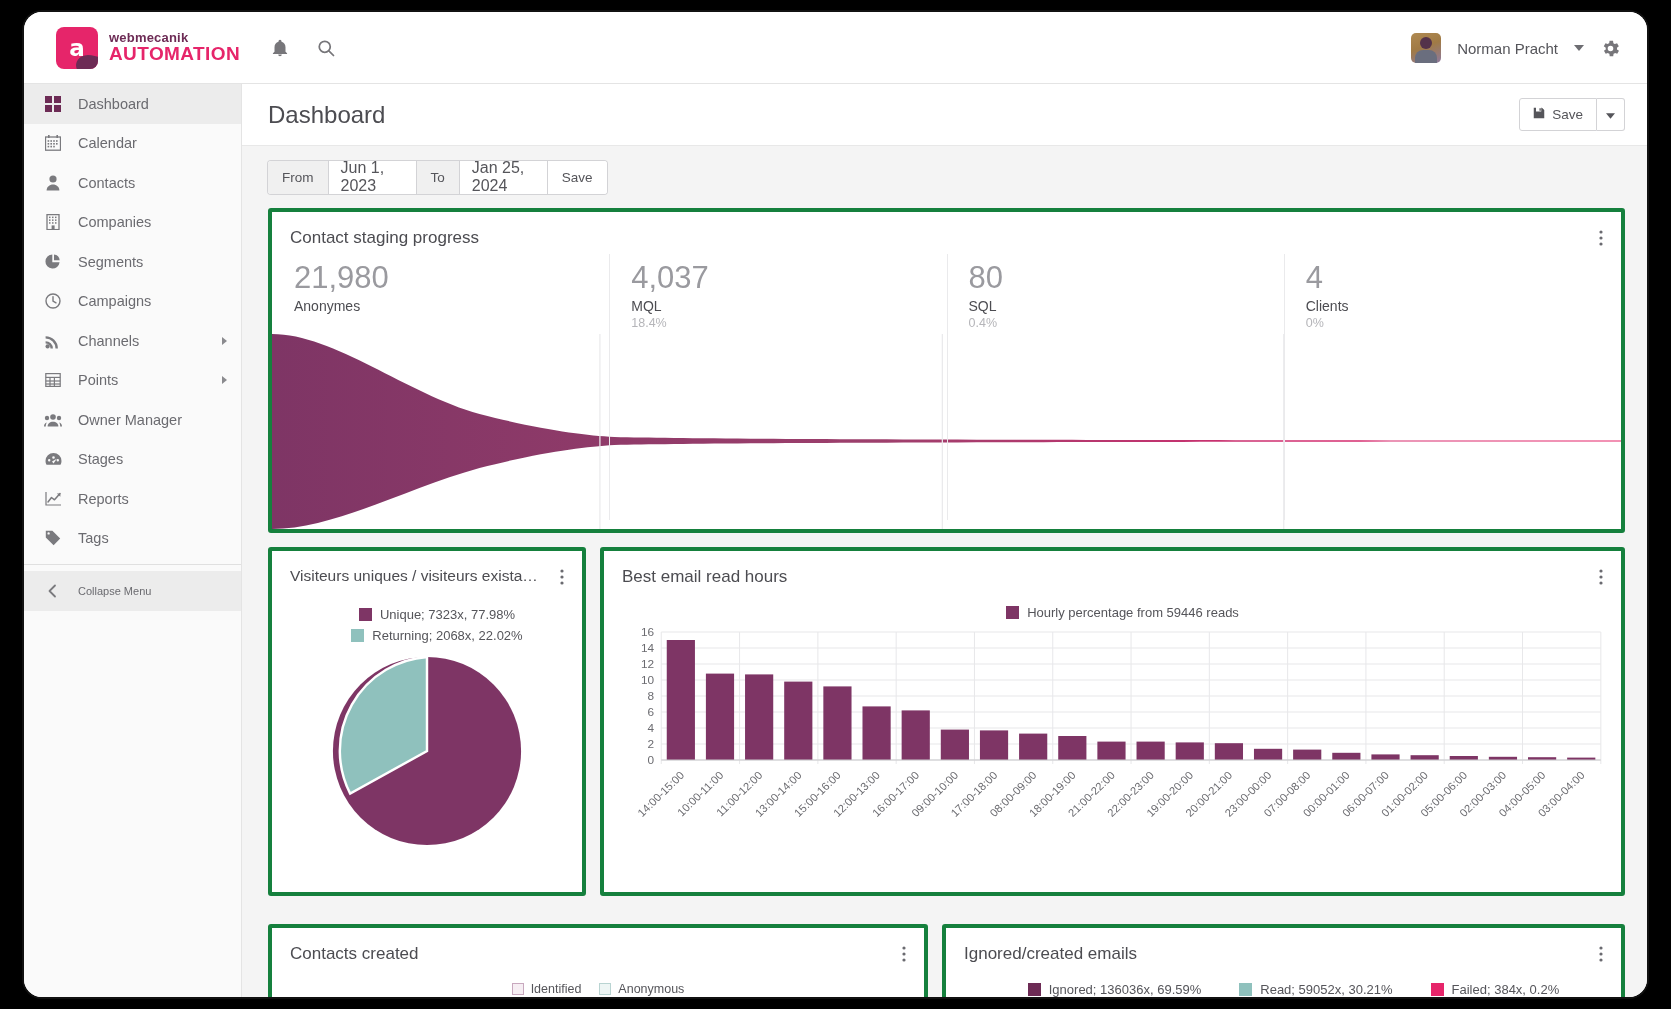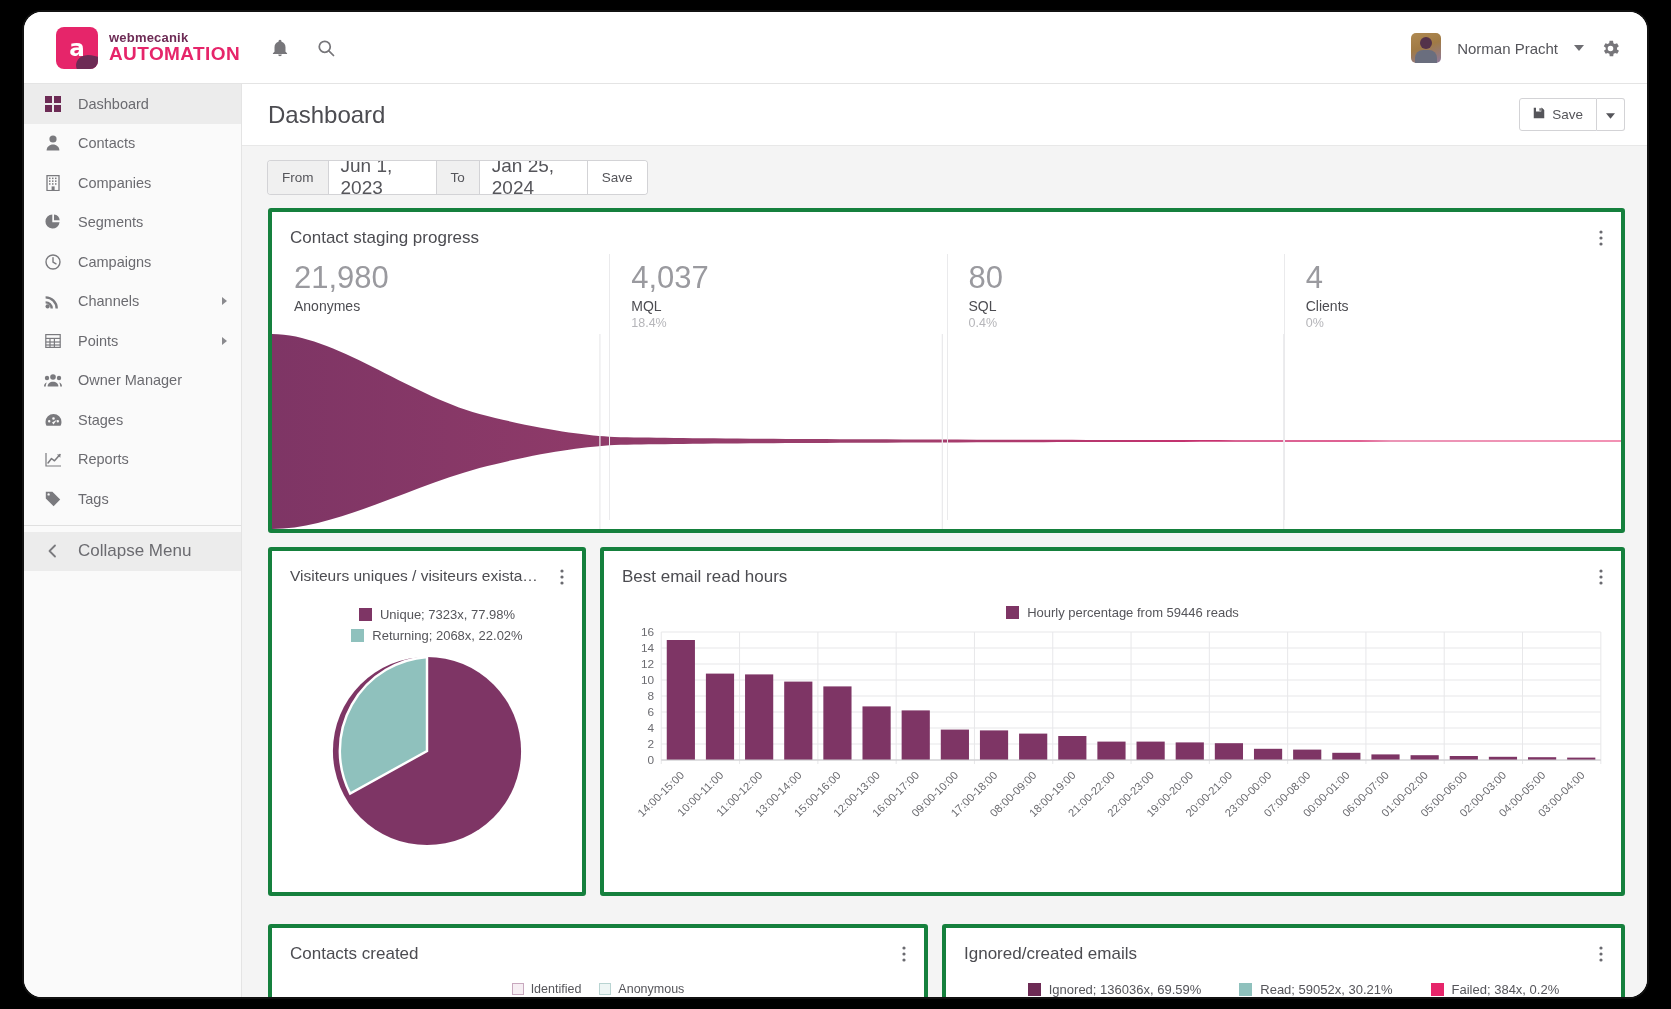--- a/index.html
+++ b/index.html
@@ -88,21 +88,21 @@
   .navitem.active { background: #ececec; }
   .navitem.active .ic { color: #6d2b55; }
   .navitem .lbl { flex: 1; }
   .navitem .arrow {
     width:0;height:0;border-top:4px solid transparent;border-bottom:4px solid transparent;
     border-left:5px solid #8a8a8e;
   }
   .navdivider { height: 1px; background:#e0e0e0; margin: 6px 0; }
   .collapse {
     display:flex; align-items:center; height:39.5px; gap:14px;
-    padding: 0 14px 0 18px; color:#6b6b70; font-size:17px;
+    padding: 0 14px 0 18px; color:#6b6b70; font-size:11px;
     background:#ececec; cursor:pointer;
   }
   .collapse .ic{width:22px;display:flex;justify-content:center;color:#7a7a7e;}
   
   .main { flex: 1; background: #f4f4f4; overflow: hidden; position: relative; }
   .page-head {
     background:#fff; height: 62px; display:flex; align-items:center;
     padding: 0 22px 0 26px; border-bottom:1px solid #e8e8e8;
   }
   .page-title { font-size: 24px; color: #4c4c51; font-weight: 400; flex:1; }
@@ -119,22 +119,22 @@
     height: 62px; display:flex; align-items:center; padding-left:26px;
     background:#f4f4f4;
   }
   .dgroup { display:flex; height:33px; border-radius:3px; overflow:hidden;
     box-shadow: 0 0 0 1px #d3d3d6; background:#fff;}
   .dlabel {
     background:#f0f0f0; display:flex;align-items:center;padding:0 14px;
     font-size:13.5px;color:#55555a; border-right:1px solid #d3d3d6;
   }
   .dinput {
-    display:flex;align-items:center;padding:0 12px; width:108px;
-    font-size:19px;color:#55555a; border-right:1px solid #d3d3d6; background:#fff;
+    display:flex;align-items:center;padding:0 12px; width:88px;
+    font-size:16px;color:#55555a; border-right:1px solid #d3d3d6; background:#fff;
   }
   .dsave{display:flex;align-items:center;padding:0 14px;font-size:13.5px;color:#55555a;background:#fff;cursor:pointer;}
   .cards { padding: 0 22px 20px 26px; }
   .card {
     background:#fff; border:4px solid #15803d; border-radius:3px;
     margin-bottom: 14px;
   }
   .card-head {
     display:flex;align-items:flex-start;justify-content:space-between;
     padding: 16px 14px 6px 18px;
@@ -218,20 +218,41 @@
       <div class="navitem active">
         <span class="ic">
             <svg width="16" height="16" viewBox="0 0 16 16" fill="currentColor">
               <rect x="0" y="0" width="7" height="7"></rect>
               <rect x="9" y="0" width="7" height="7"></rect>
               <rect x="0" y="9" width="7" height="7"></rect>
               <rect x="9" y="9" width="7" height="7"></rect>
             </svg>
           </span>
         <span class="lbl">Dashboard</span>
+      </div>
+      <div class="navitem">
+        <span class="ic">
+            <svg width="16" height="16" viewBox="0 0 16 16" fill="currentColor">
+              <rect x="0.5" y="2" width="15" height="13.2" fill="none" stroke="currentColor" stroke-width="1.3"></rect>
+              <rect x="2.6" y="5.2" width="1.6" height="1.6"></rect>
+              <rect x="5.4" y="5.2" width="1.6" height="1.6"></rect>
+              <rect x="8.2" y="5.2" width="1.6" height="1.6"></rect>
+              <rect x="11" y="5.2" width="1.6" height="1.6"></rect>
+              <rect x="2.6" y="8" width="1.6" height="1.6"></rect>
+              <rect x="5.4" y="8" width="1.6" height="1.6"></rect>
+              <rect x="8.2" y="8" width="1.6" height="1.6"></rect>
+              <rect x="11" y="8" width="1.6" height="1.6"></rect>
+              <rect x="2.6" y="10.8" width="1.6" height="1.6"></rect>
+              <rect x="5.4" y="10.8" width="1.6" height="1.6"></rect>
+              <rect x="8.2" y="10.8" width="1.6" height="1.6"></rect>
+              <rect x="3" y="0" width="1.6" height="3"></rect>
+              <rect x="11.4" y="0" width="1.6" height="3"></rect>
+            </svg>
+          </span>
+        <span class="lbl">Calendar</span>
       </div>
       <div class="navitem">
         <span class="ic">
             <svg width="14" height="16" viewBox="0 0 14 16" fill="currentColor">
               <circle cx="7" cy="4" r="3.6"></circle>
               <path d="M0.6 15.6c0-3.6 2.9-6 6.4-6s6.4 2.4 6.4 6z"></path>
             </svg>
           </span>
         <span class="lbl">Contacts</span>
       </div>

